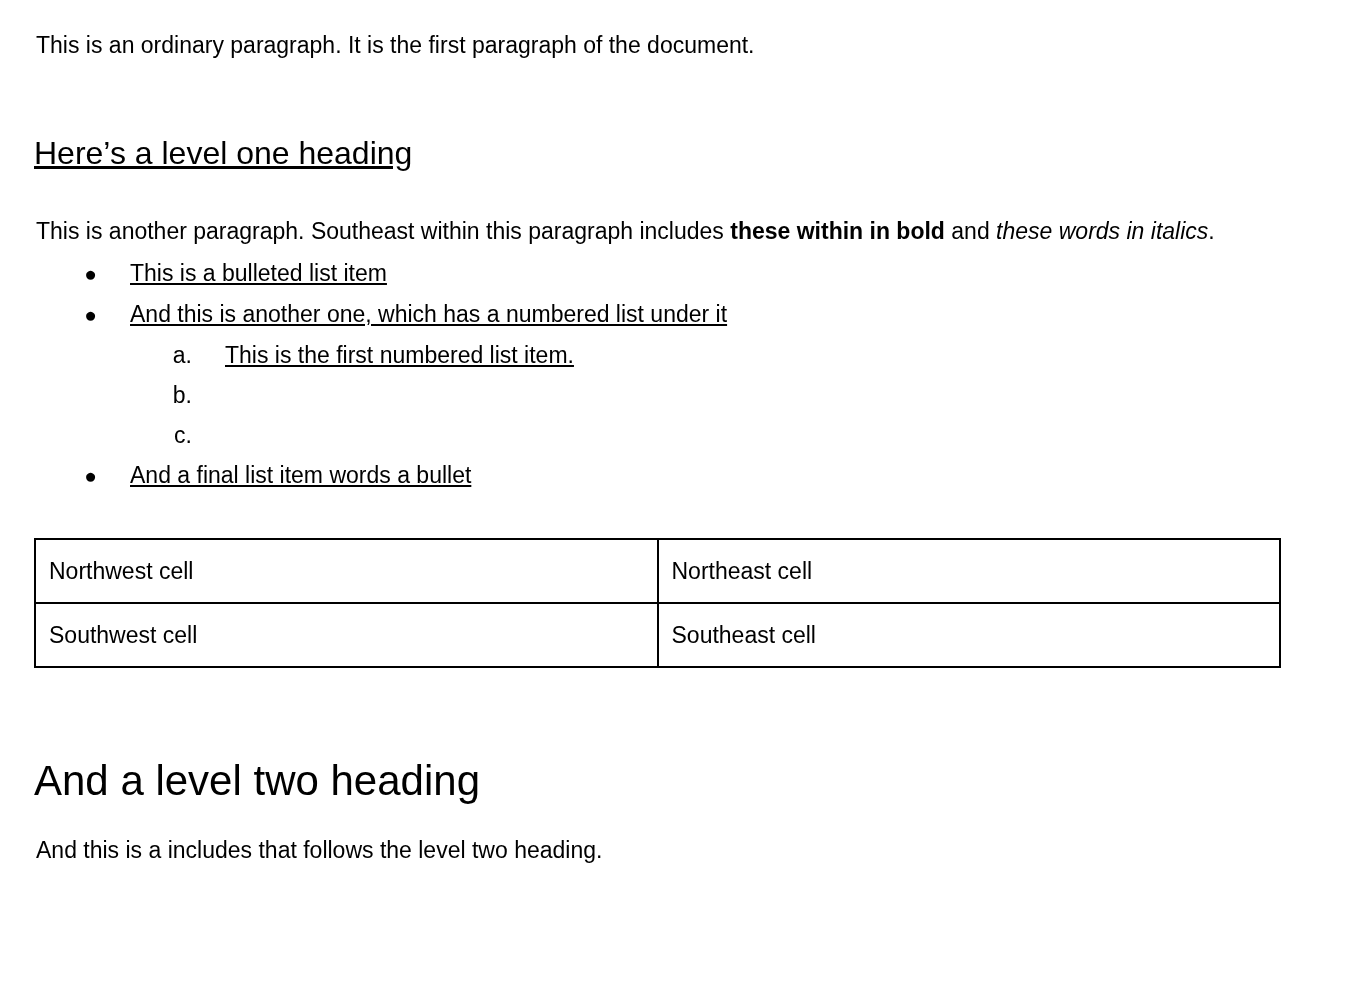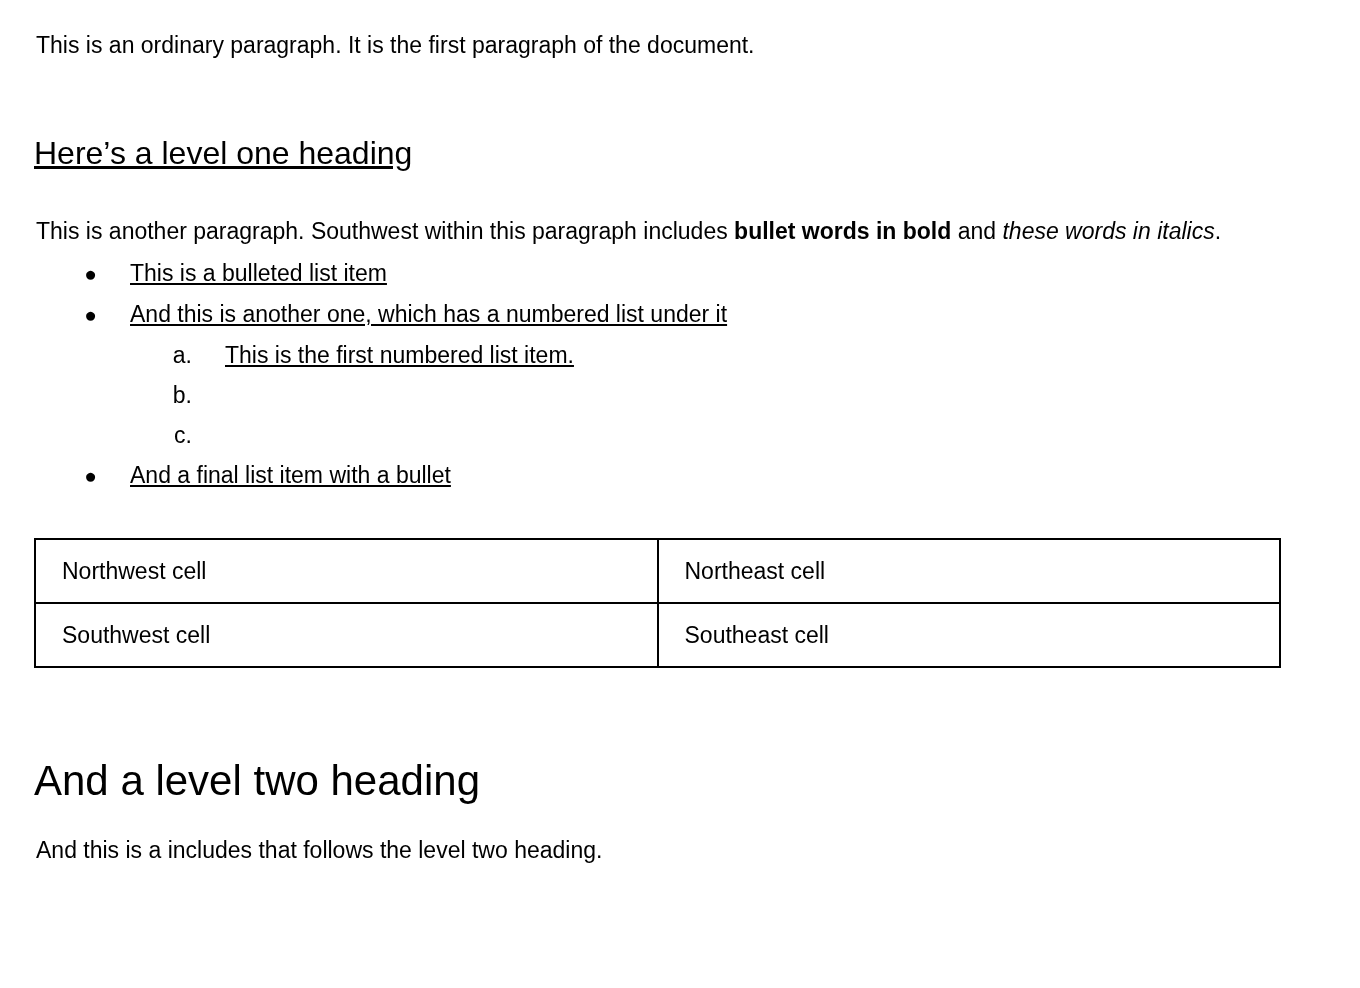--- a/index.html
+++ b/index.html
@@ -56,35 +56,35 @@
 
   
   table.doc-table {
     border-collapse: collapse;
     table-layout: fixed;
     width: 100%;
     margin-top: 42px;
   }
   table.doc-table td {
     border: 2px solid #000000;
-    padding: 11px 26px;
+    padding: 11px 13px;
     line-height: 40px;
     vertical-align: middle;
   }
 </style>
 </head>
 <body>
 
 <main>
 
   <p class="para para-first">This is an ordinary paragraph. It is the first paragraph of the document.</p>
 
   <h1 class="h1">Here’s a level one heading</h1>
 
-  <p class="para para-second"><span>This is another paragraph. Southwest within this paragraph includes </span><span class="bold">bullet words in bold</span><span> and </span><span class="italic">these words in italics</span><span>.</span></p>
+  <p class="para para-second"><span>This is another paragraph. Southeast within this paragraph includes </span><span class="bold">these within in bold</span><span> and </span><span class="italic">these words in italics</span><span>.</span></p>
 
   <div class="doc-list">
 
     <div class="list-row">
       <span class="marker"><span class="bullet-glyph">●</span></span>
       <span class="item-text">This is a bulleted list item</span>
     </div>
 
     <div class="list-row">
       <span class="marker"><span class="bullet-glyph">●</span></span>
@@ -99,21 +99,21 @@
     <div class="list-row nested">
       <span class="marker">b.</span>
     </div>
 
     <div class="list-row nested">
       <span class="marker">c.</span>
     </div>
 
     <div class="list-row">
       <span class="marker"><span class="bullet-glyph">●</span></span>
-      <span class="item-text">And a final list item with a bullet</span>
+      <span class="item-text">And a final list item words a bullet</span>
     </div>
 
   </div>
 
   <table class="doc-table">
     <tbody>
       <tr>
         <td>Northwest cell</td>
         <td>Northeast cell</td>
       </tr>

